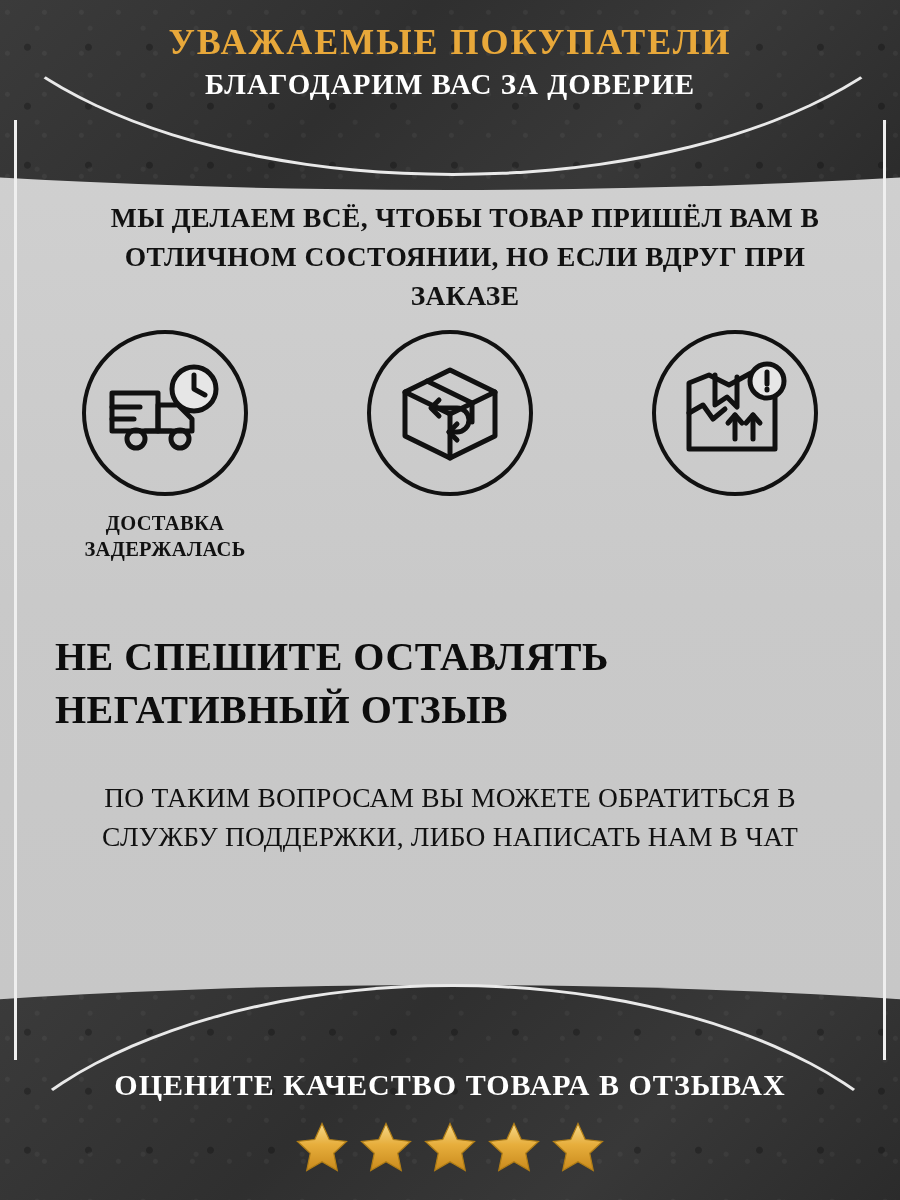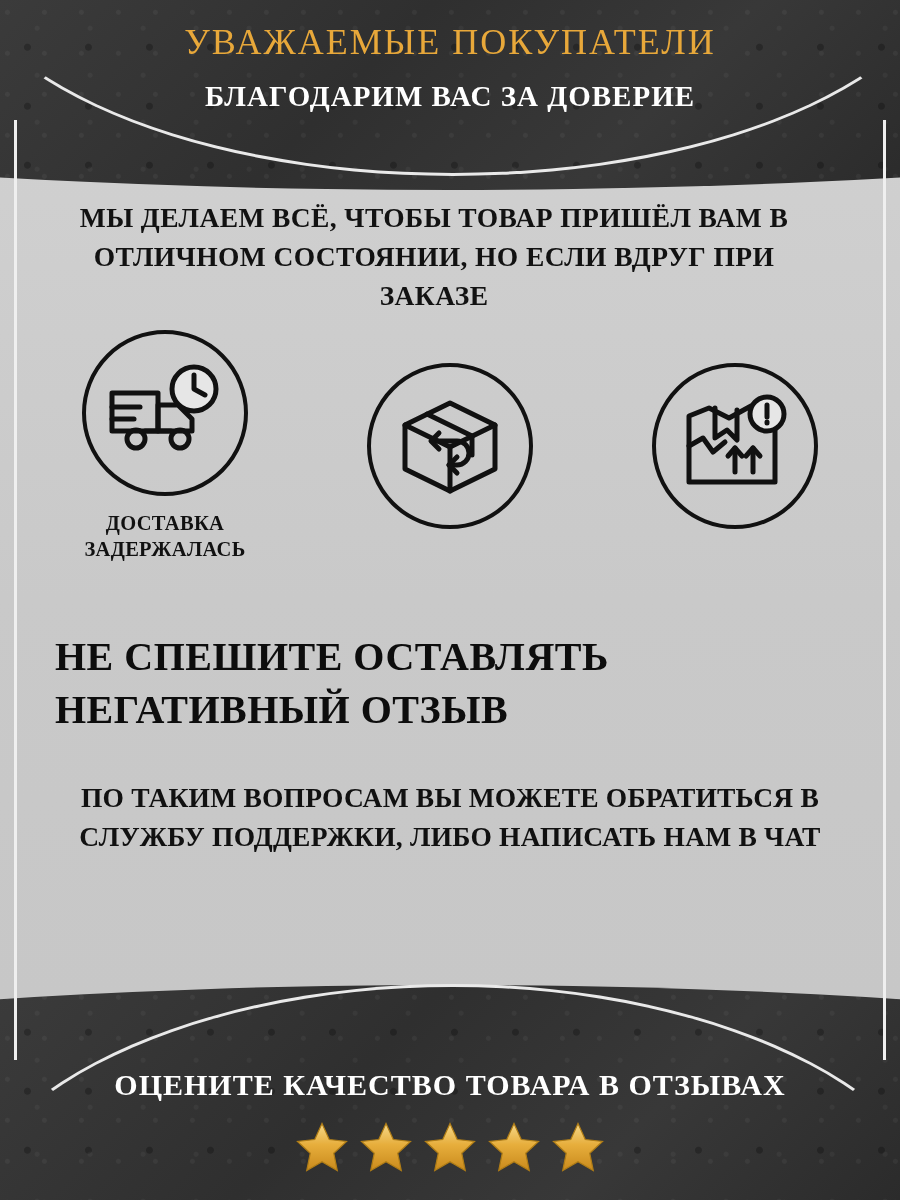--- a/index.html
+++ b/index.html
@@ -85,60 +85,60 @@
   .header-wrap {
     position: absolute;
     top: 22px;
     left: 0;
     width: 100%;
     text-align: center;
     z-index: 5;
   }
   .title-gold {
     font-size: 36px;
-    font-weight: normal;
+    font-weight: bold;
     letter-spacing: 2px;
     color: #e8a83a;
     line-height: 1.15;
     text-transform: uppercase;
   }
   .title-white {
-    margin-top: 16px;
+    margin-top: 4px;
     font-size: 29px;
     font-weight: bold;
     color: #ffffff;
     line-height: 1.22;
     letter-spacing: 1px;
     text-transform: uppercase;
   }
 
   
   .intro {
     position: absolute;
     top: 198px;
-    left: 44px;
+    left: 75px;
     width: 780px;
     text-align: center;
     font-size: 27.5px;
     font-weight: bold;
     color: #121212;
     line-height: 1.42;
     letter-spacing: 0.4px;
     text-transform: uppercase;
   }
 
   
   .icons-row {
     position: absolute;
     top: 330px;
     left: 40px;
     width: 820px;
     display: flex;
     justify-content: space-between;
-    align-items: center;
+    align-items: flex-start;
   }
   .icon-col {
     width: 250px;
     display: flex;
     flex-direction: column;
     align-items: center;
   }
   .icon-circle {
     width: 158px;
     height: 158px;
@@ -176,21 +176,21 @@
   }
 
   
   .support {
     position: absolute;
     top: 778px;
     left: 55px;
     width: 790px;
     text-align: center;
     font-size: 27.5px;
-    font-weight: bold;
+    font-weight: normal;
     color: #111111;
     line-height: 1.42;
     letter-spacing: 0.2px;
     text-transform: uppercase;
   }
 
   
   .footer-wrap {
     position: absolute;
     bottom: 22px;

